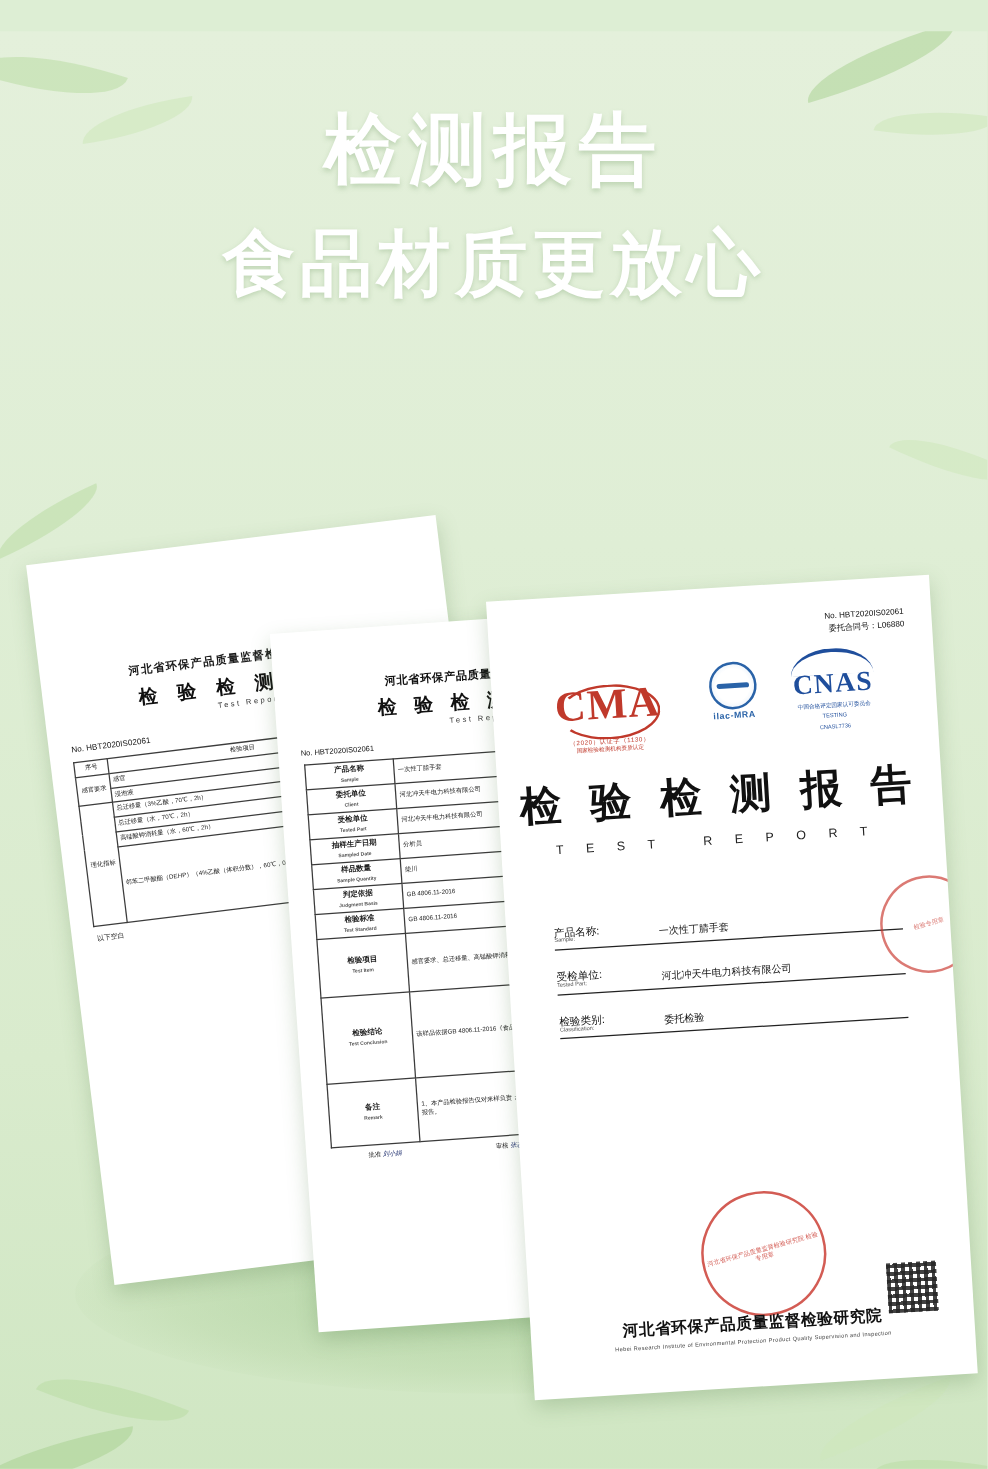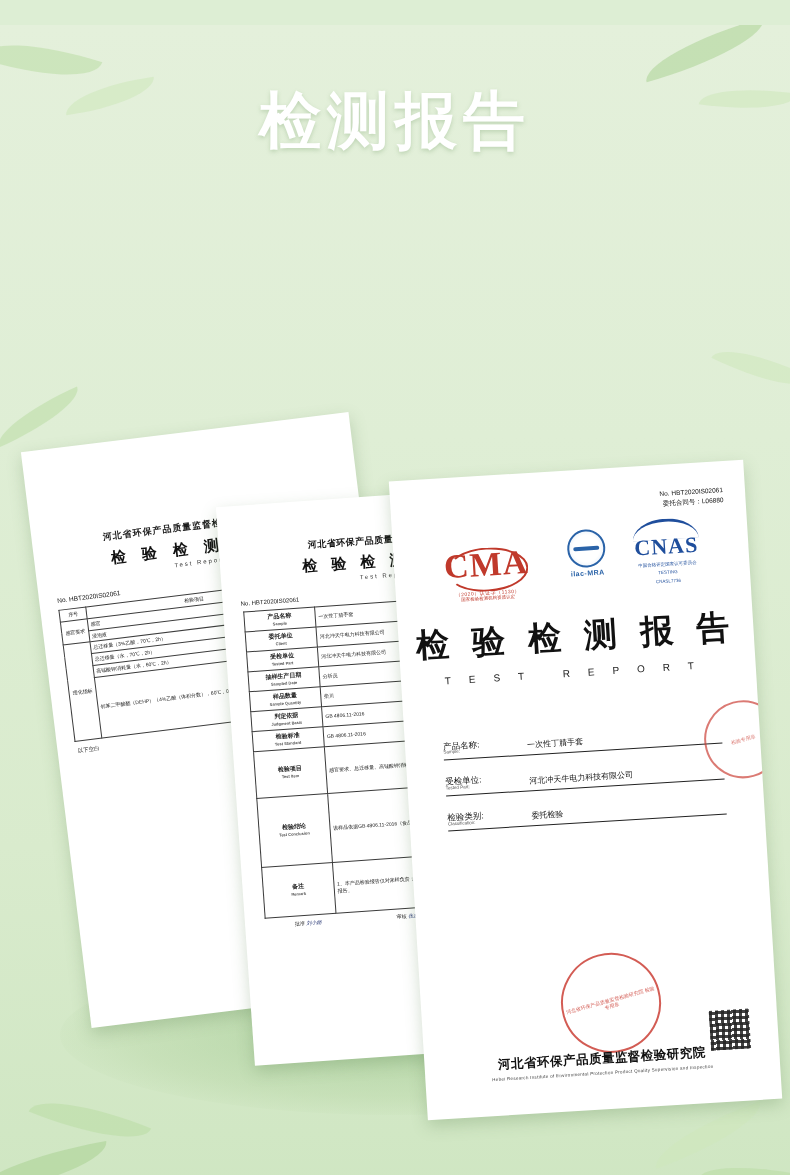--- a/index.html
+++ b/index.html
@@ -379,20 +379,21 @@
   <div class="leaf light" style="left:700px;top:62px;width:96px;height:24px;transform:rotate(8deg);"></div>
   <div class="leaf" style="left:-10px;top:380px;width:96px;height:24px;transform:rotate(-24deg);"></div>
   <div class="leaf light" style="left:712px;top:330px;width:100px;height:26px;transform:rotate(26deg);"></div>
   <div class="leaf" style="left:30px;top:1080px;width:120px;height:30px;transform:rotate(22deg);"></div>
   <div class="leaf dark" style="left:-30px;top:1128px;width:140px;height:32px;transform:rotate(-10deg);"></div>
   <div class="leaf light" style="left:648px;top:1096px;width:120px;height:28px;transform:rotate(-20deg);"></div>
   <div class="leaf" style="left:700px;top:1140px;width:110px;height:26px;transform:rotate(12deg);"></div>
 
   <div class="headings">
     <div class="title-main">检测报告</div>
+    <div class="title-sub">食品材质更放心</div>
   </div>
 
   <div class="stage-shadow"></div>
 
   <div class="docs">
 
     <div class="doc doc-back">
       <div class="doc-inner">
         <div class="bk-head">
           <span>河北省环保产品质量监督检验研究院</span><small>（精页）</small>

